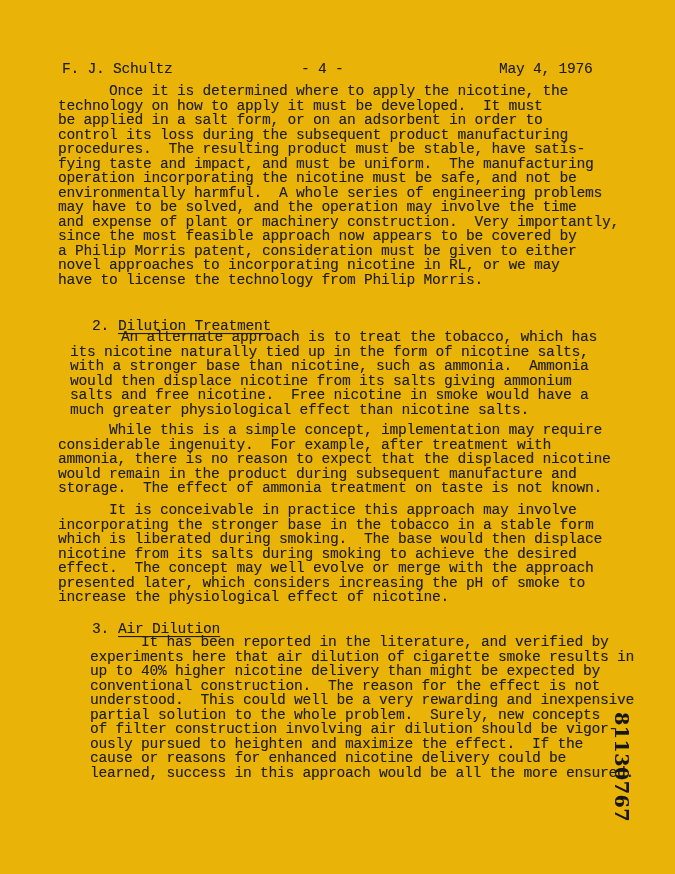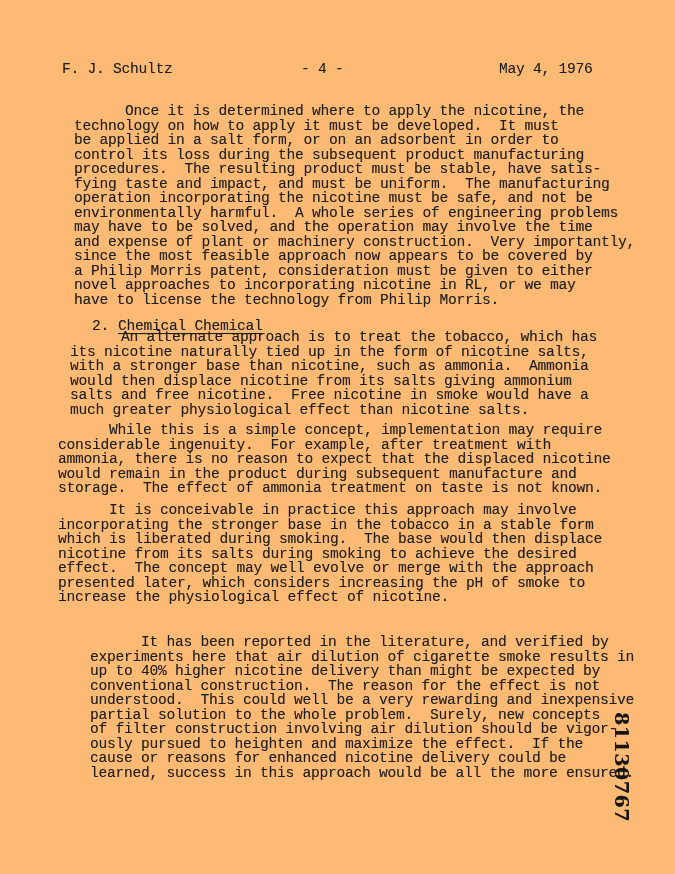--- a/index.html
+++ b/index.html
@@ -1,20 +1,20 @@
 <!DOCTYPE html>
 <html><head>
 <meta charset="utf-8">
 <style>
   html, body { margin: 0; padding: 0; background: #ffffff; }
   .page {
     position: relative;
     width: 675px;
     height: 874px;
-    background: #fdba74;
+    background: #eab308;
     color: #1d1d1d;
     font-family: "Liberation Mono", "DejaVu Sans Mono", monospace;
     overflow: hidden;
   }
   .txt {
     position: absolute;
     white-space: pre;
     font-size: 14.5px;
     line-height: 14.5px;
     letter-spacing: -0.2px;
@@ -24,21 +24,21 @@
   .author   { left: 62px;  top: 0; }
   .pagenum  { left: 301px; top: 0; }
   .date     { left: 499px; top: 0; text-align: right; }
   .header-row .txt { position: absolute; }
   .heading .num { margin-right: 9px; }
   .heading .title {
     text-decoration: underline;
     text-underline-offset: 3px;
     text-decoration-thickness: 1.2px;
   }
-  .p-intro { left: 58px; top: 104px; margin-left: 16px; }
+  .p-intro { left: 58px; top: 84px; }
   .h-chem  { left: 58px; top: 304px; }
   .p-chem1 { left: 58px; top: 330px; margin-left: 12px; }
   .p-chem2 { left: 58px; top: 423px; }
   .p-chem3 { left: 58px; top: 503px; }
   .h-air   { left: 58px; top: 607px; }
   .p-air1  { left: 58px; top: 635px; margin-left: 32px; }
   .stamp {
     position: absolute;
     left: 562px;
     top: 756px;
@@ -74,21 +74,21 @@
 operation incorporating the nicotine must be safe, and not be
 environmentally harmful.  A whole series of engineering problems
 may have to be solved, and the operation may involve the time
 and expense of plant or machinery construction.  Very importantly,
 since the most feasible approach now appears to be covered by
 a Philip Morris patent, consideration must be given to either
 novel approaches to incorporating nicotine in RL, or we may
 have to license the technology from Philip Morris.</div>
 
   <div class="txt heading h-chem">
-    <span class="num">2.</span><span class="title">Chemical Chemical</span>
+    <span class="num">2.</span><span class="title">Dilution Treatment</span>
   </div>
 
   <div class="txt p-chem1">      An alternate approach is to treat the tobacco, which has
 its nicotine naturally tied up in the form of nicotine salts,
 with a stronger base than nicotine, such as ammonia.  Ammonia
 would then displace nicotine from its salts giving ammonium
 salts and free nicotine.  Free nicotine in smoke would have a
 much greater physiological effect than nicotine salts.</div>
   <div class="txt p-chem3">      It is conceivable in practice this approach may involve
 incorporating the stronger base in the tobacco in a stable form
@@ -96,20 +96,23 @@
 nicotine from its salts during smoking to achieve the desired
 effect.  The concept may well evolve or merge with the approach
 presented later, which considers increasing the pH of smoke to
 increase the physiological effect of nicotine.</div>
   <div class="txt p-chem2">      While this is a simple concept, implementation may require
 considerable ingenuity.  For example, after treatment with
 ammonia, there is no reason to expect that the displaced nicotine
 would remain in the product during subsequent manufacture and
 storage.  The effect of ammonia treatment on taste is not known.</div>
 
+  <div class="txt heading h-air">
+    <span class="num">3.</span><span class="title">Air Dilution</span>
+  </div>
 
   <div class="txt p-air1">      It has been reported in the literature, and verified by
 experiments here that air dilution of cigarette smoke results in
 up to 40% higher nicotine delivery than might be expected by
 conventional construction.  The reason for the effect is not
 understood.  This could well be a very rewarding and inexpensive
 partial solution to the whole problem.  Surely, new concepts
 of filter construction involving air dilution should be vigor-
 ously pursued to heighten and maximize the effect.  If the
 cause or reasons for enhanced nicotine delivery could be

